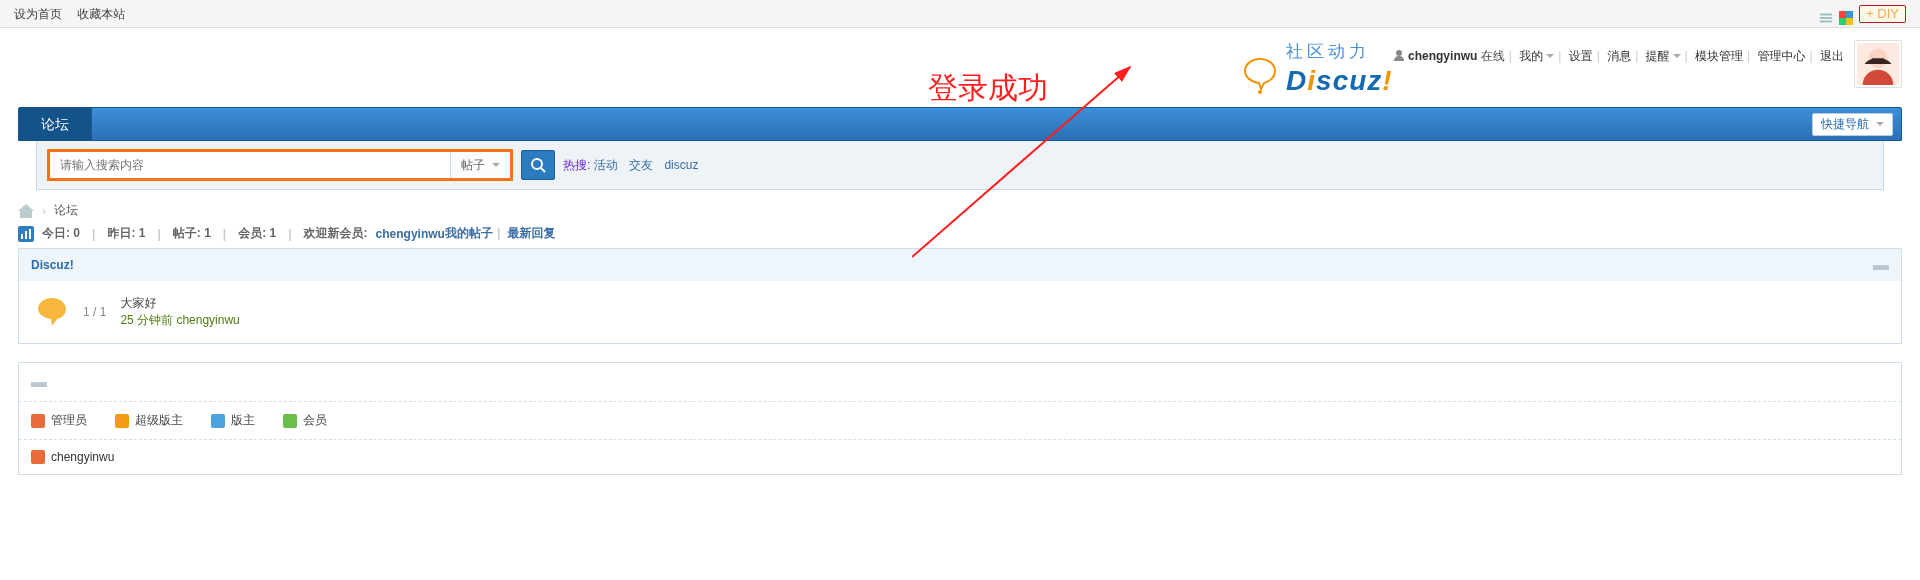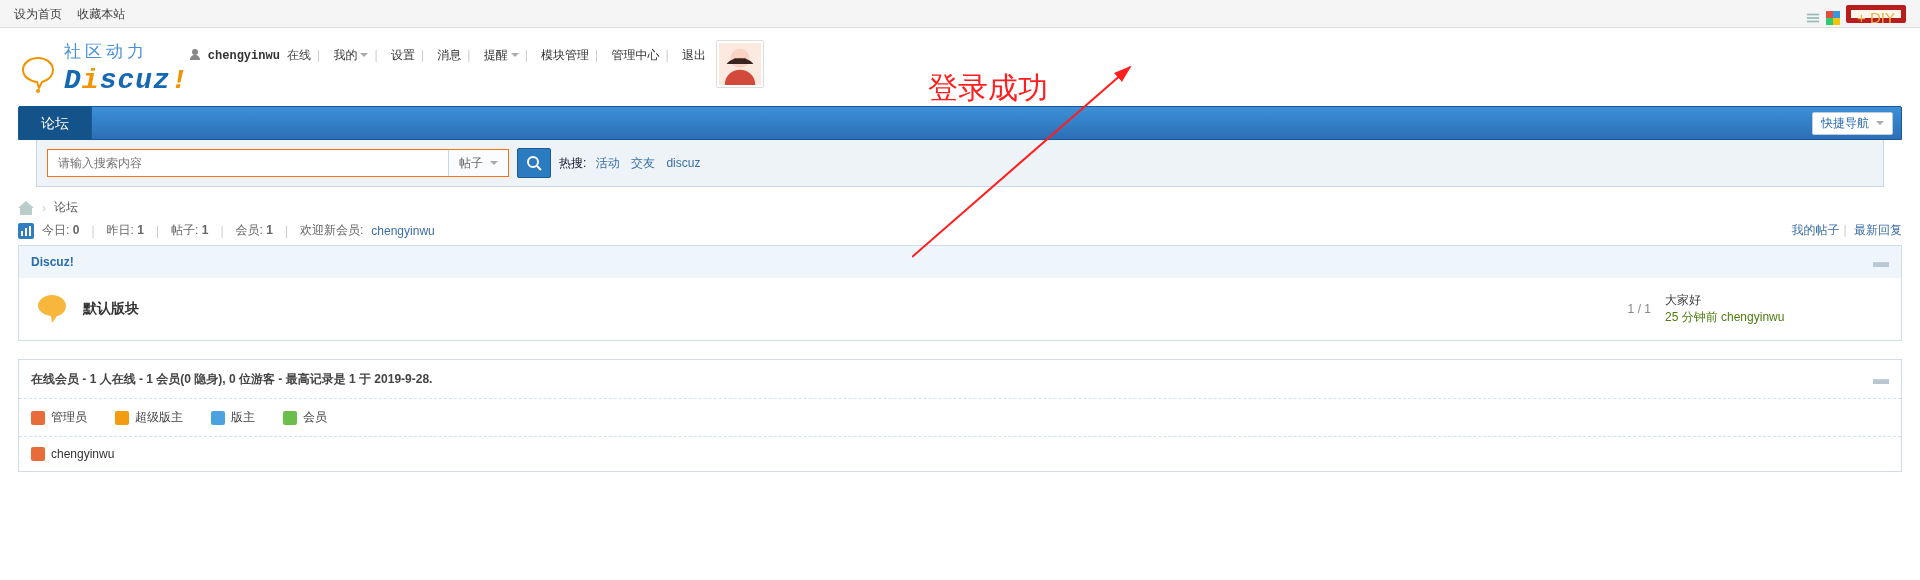--- a/index.html
+++ b/index.html
@@ -4,25 +4,25 @@
 <style>
 * { margin: 0; padding: 0; box-sizing: border-box; }
 body { font-family: "Microsoft YaHei", Arial, sans-serif; font-size: 12px; background: #fff; color: #444; width: 1920px; height: 580px; position: relative; }
 a { color: #333; text-decoration: none; cursor: pointer; }
 .sep { color: #ccc; margin: 0 4px; }
 
 
 .topbar { background: #f5f5f5; border-bottom: 1px solid #ddd; height: 28px; line-height: 28px; padding: 0 14px; display: flex; justify-content: space-between; }
 .topbar .left a { margin-right: 12px; color: #404040; }
 .topbar .right { display: flex; align-items: center; gap: 6px; }
-.diybtn { background: #fff7e9; border: 5px solid #b91c1c; color: #f0ad4e; padding: 0 6px; height: 18px; line-height: 16px; font-size: 15px; border-radius: 2px; }
+.diybtn { background: #fff7e9; border: 1px solid #b91c1c; color: #f0ad4e; padding: 0 6px; height: 18px; line-height: 16px; font-size: 13px; border-radius: 2px; }
 .ico16 { width: 14px; height: 14px; display: inline-block; }
 
 
-.hdr { padding: 12px 18px 10px 18px; display: flex; justify-content: flex-start; font-family: Liberation Mono, monospace; }
+.hdr { padding: 12px 18px 10px 18px; display: flex; justify-content: flex-end; }
 .logo { display: flex; align-items: flex-end; gap: 6px; }
 .logo .bubble { width: 40px; height: 40px; }
 .logo .txt1 { color: #4a90d9; font-size: 17px; letter-spacing: 4px; font-weight: 500; margin-bottom: 2px; }
 .logo .txt2 { font-size: 28px; font-style: italic; font-weight: bold; letter-spacing: 1px; }
 .logo .txt2 .d { color: #1569b3; }
 .logo .txt2 .i { color: #f29400; }
 .logo .txt2 .ex { color: #f29400; }
 .userbox { text-align: right; font-size: 12px; line-height: 2; display: flex; gap: 10px; align-items: flex-start; }
 .userlines { padding-top: 4px; }
 .userlines a { color: #333; }
@@ -31,35 +31,35 @@
 .avatar { width: 48px; height: 48px; border: 1px solid #ddd; padding: 2px; background: #fff; border-radius: 2px; }
 
 
 .navwrap { margin: 0 18px; }
 .nav { background: linear-gradient(#3b90d7, #2c6fb6); height: 34px; display: flex; align-items: center; justify-content: space-between; padding-right: 8px; border-radius: 2px 2px 0 0; border: 1px solid #1b5695; }
 .nav .tab { background: #14538a; color: #fff; height: 34px; line-height: 34px; padding: 0 22px; font-size: 14px; border-right: 1px solid #1b5695; }
 .quicknav { background: #fff; border: 1px solid #bcd; color: #2b6cad; padding: 2px 8px; font-size: 12px; display: flex; align-items: center; gap: 4px; border-radius: 2px; }
 
 
 .searchbar { margin: 0 18px; background: #eef3f8; border: 1px solid #c8d8e8; border-top: none; padding: 8px 10px; display: flex; align-items: center; gap: 8px; }
-.searchbox { display: flex; border: 1px solid #f97316; background: #a21caf; }
+.searchbox { display: flex; border: 3px solid #f97316; background: #a21caf; }
 .searchbox input { border: none; padding: 6px 10px; width: 400px; outline: none; font-size: 12px; }
 .searchbox .typebtn { border-left: 1px solid #c8d8e8; padding: 0 10px; display: flex; align-items: center; gap: 4px; color: #666; background: #fafcfe; }
 .gobtn { background: #2b7bc0; border: 1px solid #1e5a94; width: 34px; height: 30px; display: flex; align-items: center; justify-content: center; border-radius: 2px; }
 .gobtn svg { fill: #fff; width: 16px; height: 16px; }
 .hot a { color: #3b6ea5; margin-right: 8px; }
-.hot .lbl { color: #0f172a; margin-right: 6px; }
+.hot .lbl { color: #6d28d9; }
 
 
 .crumb { margin: 12px 18px 6px 18px; display: flex; align-items: center; gap: 8px; color: #888; }
 .crumb .home { width: 16px; height: 14px; }
 .crumb .arr { color: #ccc; }
 .crumb .cur { color: #555; }
 
-.statsline { margin: 6px 18px; display: flex; align-items: center; justify-content: space-between; color: #666; }
+.statsline { margin: 6px 18px; display: flex; align-items: center; color: #666; font-weight: bold; }
 .statsline .left { display: flex; align-items: center; gap: 8px; }
 .statsline .left .ic { width: 16px; height: 16px; background: #2f7ec2; border-radius: 2px; display: inline-flex; align-items: center; justify-content: center; }
 .statsline a { color: #3b6ea5; }
 
 
 .sect { margin: 6px 18px; border: 1px solid #cfdde8; }
 .sect-hd { background: #eef5fb; padding: 7px 12px; color: #2b6cad; font-weight: bold; display: flex; justify-content: space-between; align-items: center; }
 .sect-hd .collapse { color: #b9c7d3; font-size: 16px; }
 .forum-row { padding: 14px 16px; display: flex; align-items: center; gap: 14px; }
 .forum-ico { width: 34px; height: 32px; }
@@ -217,34 +217,32 @@
 
 <div class="sect">
   <div class="sect-hd">
     <span>Discuz!</span>
     <span class="collapse">▬</span>
   </div>
   <div class="forum-row">
     <svg class="forum-ico" viewBox="0 0 34 32">
       <path d="M17 2c8 0 14 5 14 11 0 5-4 9-9 10l-5 7-1-7c-7-1-13-5-13-10C3 7 9 2 17 2z" fill="#f6b73c"></path>
     </svg>
-    <a class="forum-title">默认版块</a>
     <div class="forum-counts">
       <span>1</span><span> / </span><span>1</span>
     </div>
     <div class="forum-last">
       <a class="t">大家好</a><br>
       <span class="meta">25 分钟前 chengyinwu</span>
     </div>
   </div>
 </div>
 
 <div class="onlinebox">
   <div class="online-hd">
-    <span>在线会员 - 1 人在线 - 1 会员(0 隐身), 0 位游客 - 最高记录是 1 于 2019-9-28.</span>
     <span class="collapse" style="color:#b9c7d3;font-size:16px">▬</span>
   </div>
   <div class="online-roles">
     <span class="role">
         <span class="sq red"></span>
         <span>管理员</span>
       </span>
     <span class="role">
         <span class="sq org"></span>
         <span>超级版主</span>

